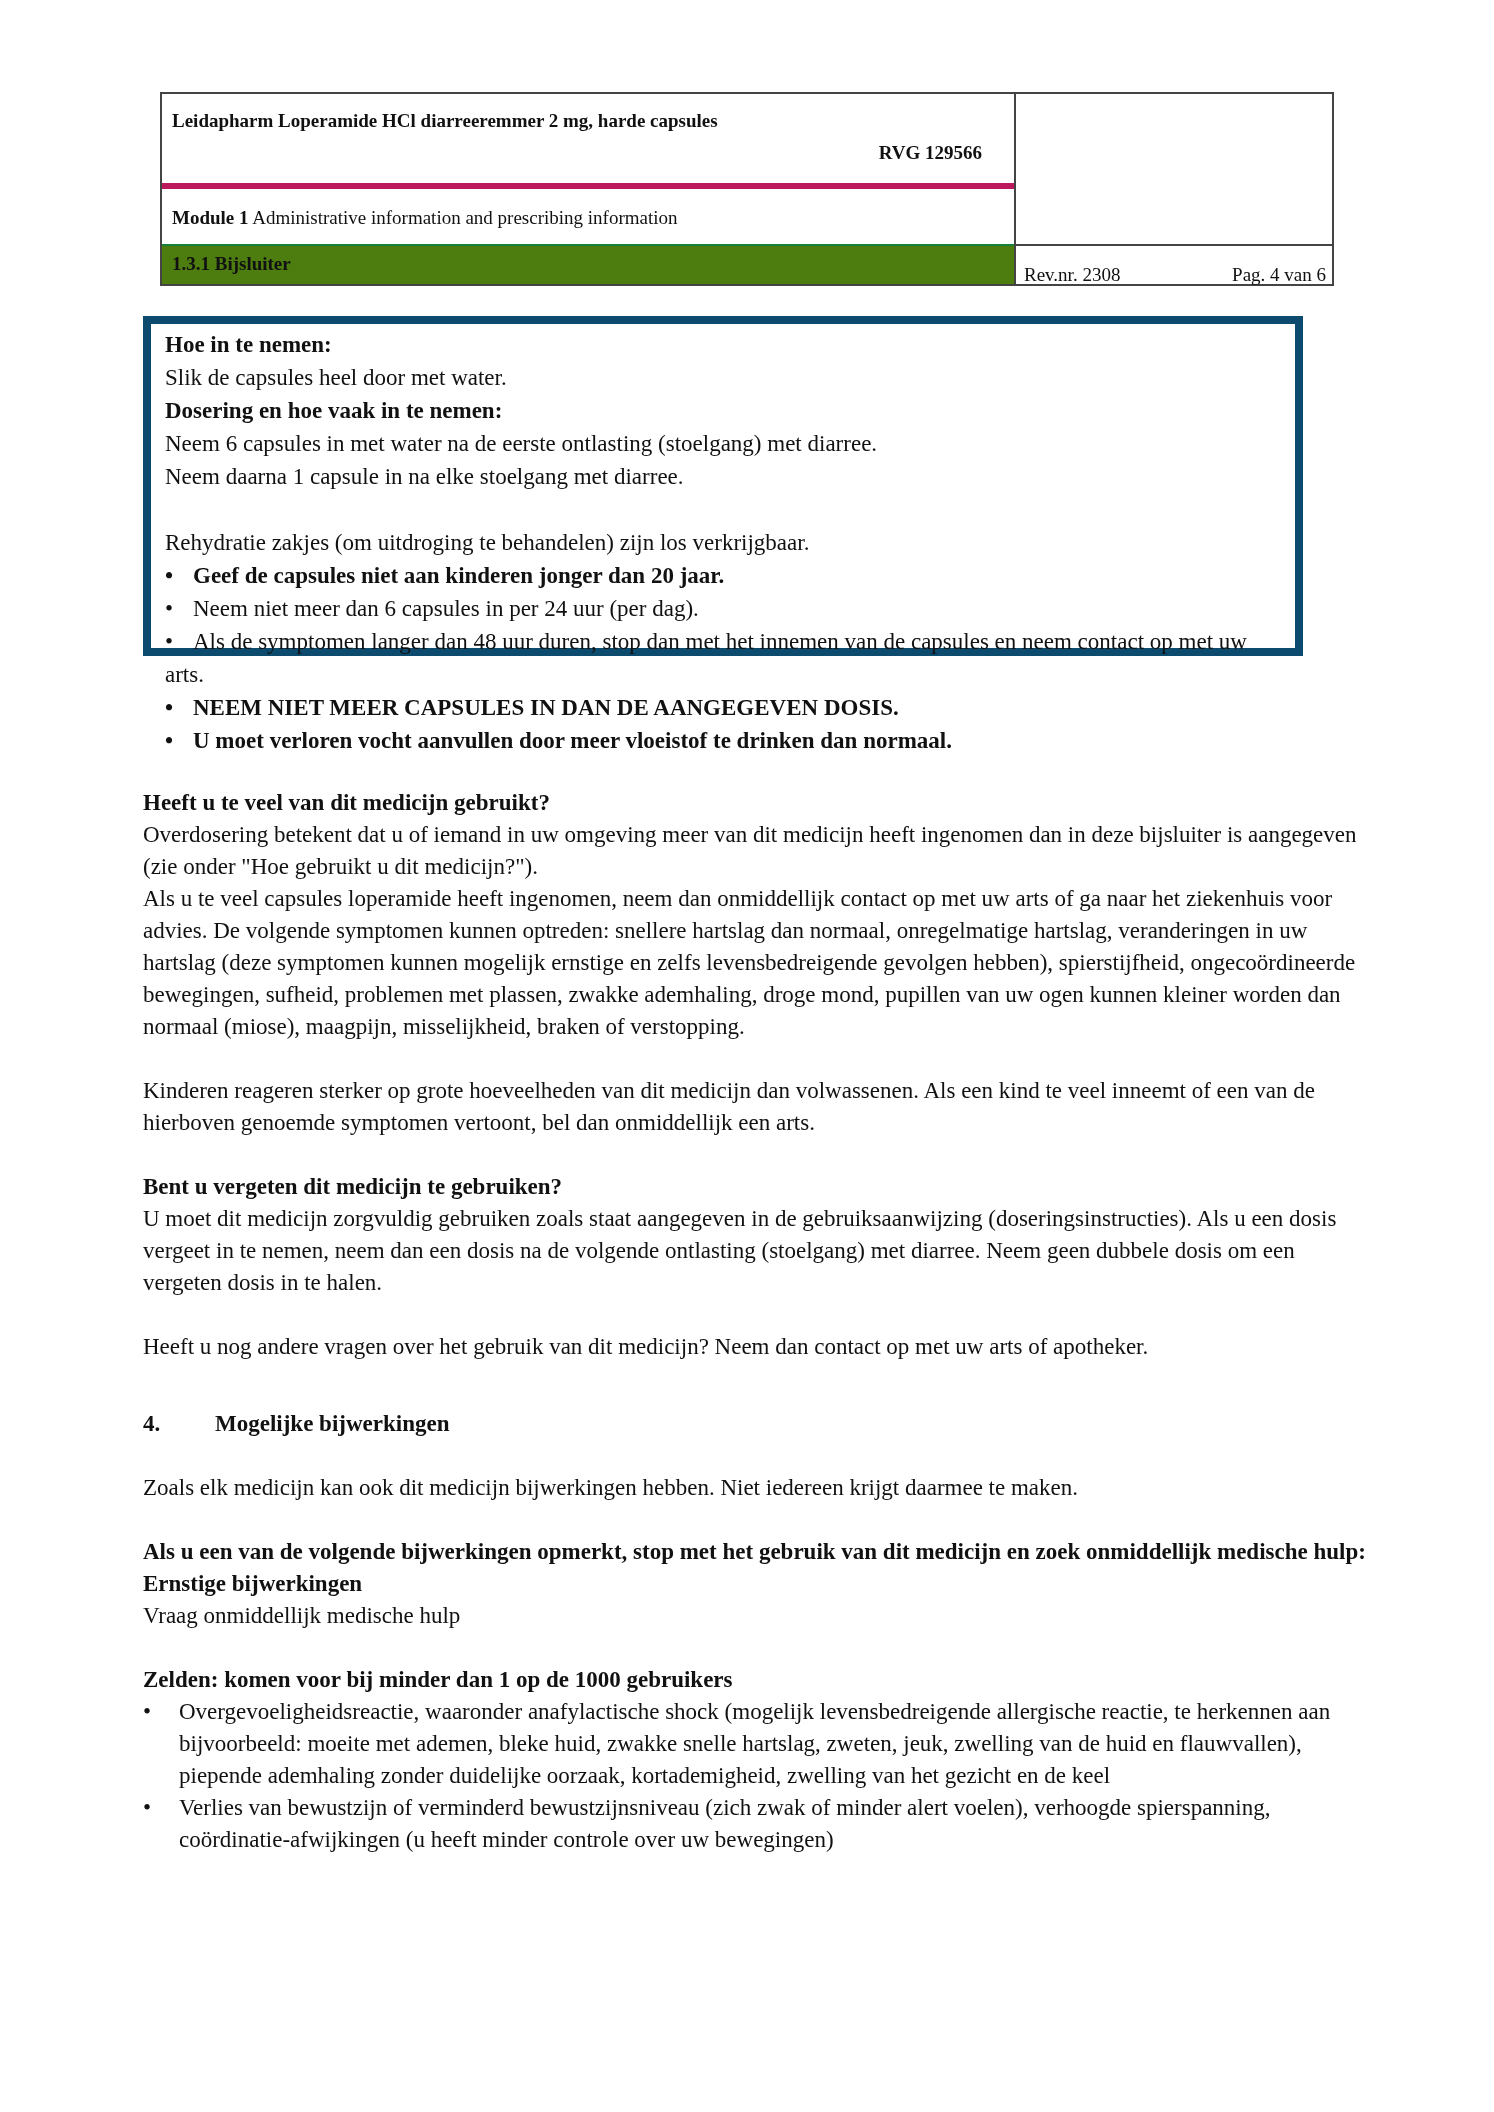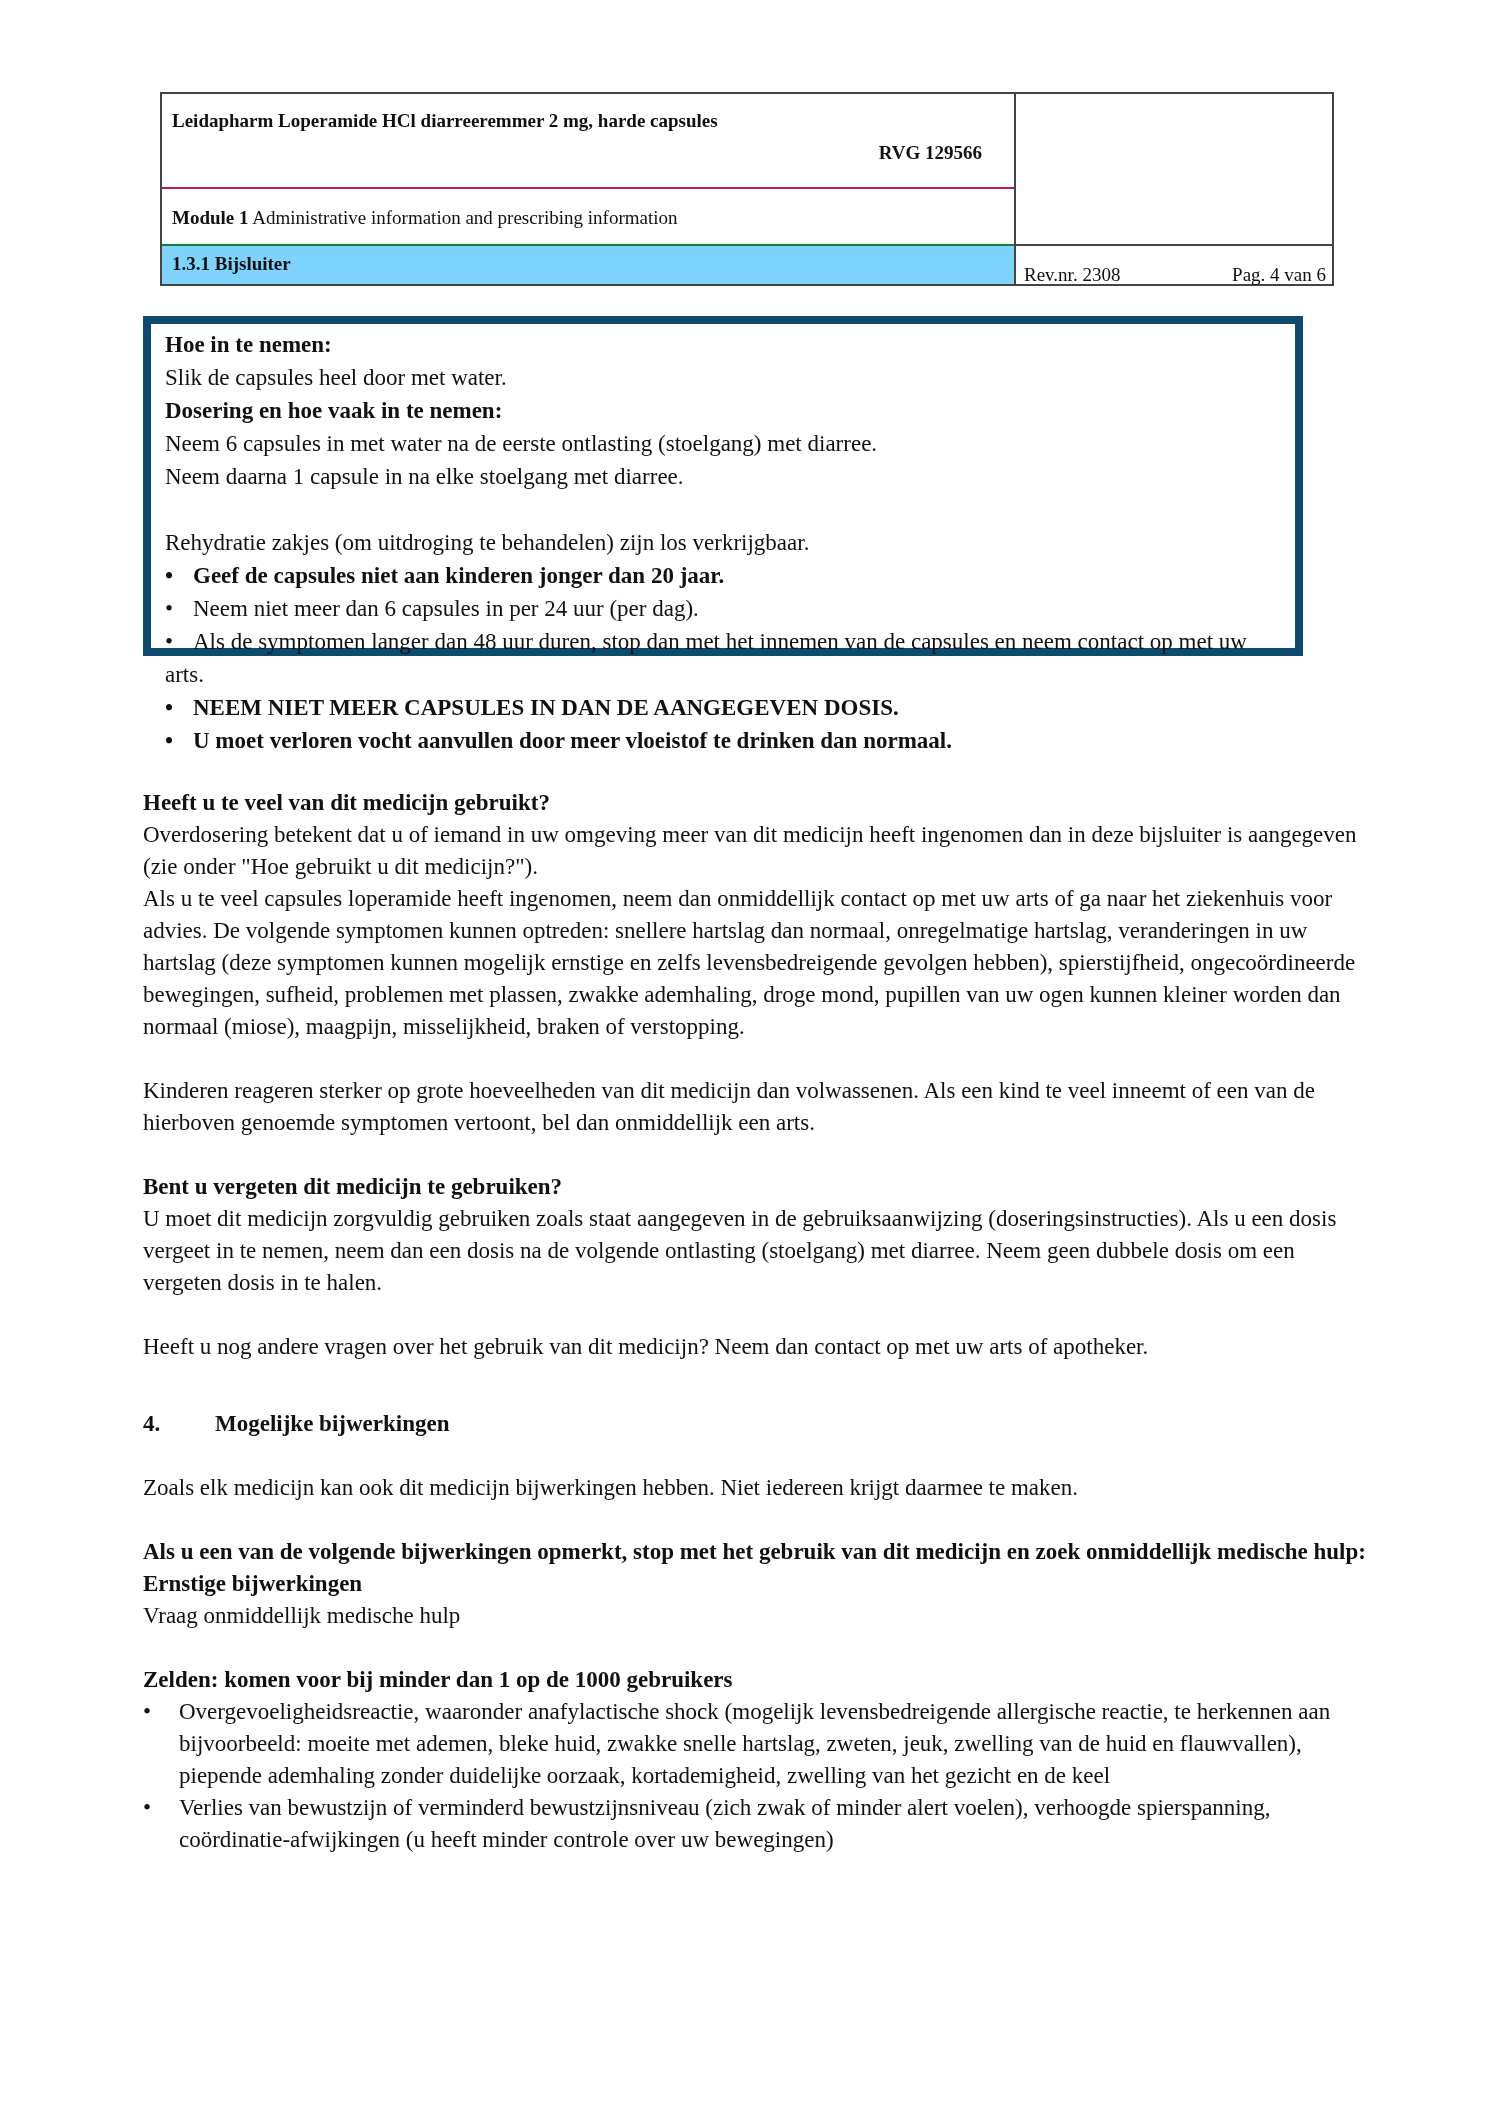--- a/index.html
+++ b/index.html
@@ -7,24 +7,24 @@
     width: 1494px; height: 2112px; position: relative; overflow: hidden;
     font-family: "Liberation Serif", "DejaVu Serif", serif;
     color: #111111;
   }
   
   .hdr {
     position: absolute; left: 160px; top: 92px; width: 1174px; height: 194px;
     border: 2px solid #444; box-sizing: border-box;
   }
   .hdr .divider-v { position: absolute; left: 852px; top: 0; bottom: 0; border-left: 2px solid #444; }
-  .hdr .row1 { position: absolute; left: 0; top: 0; width: 852px; height: 95px; border-bottom: 2px solid #be185d; box-sizing: border-box; }
+  .hdr .row1 { position: absolute; left: 0; top: 0; width: 852px; height: 95px; border-bottom: 6px solid #be185d; box-sizing: border-box; }
   .hdr .row2 { position: absolute; left: 0; top: 95px; width: 852px; height: 57px; border-bottom: 2px solid #15803d; box-sizing: border-box; }
   .hdr .row2r { position: absolute; left: 852px; top: 150px; right: 0; border-top: 2px solid #444; }
-  .hdr .row3 { position: absolute; left: 0; top: 152px; width: 852px; bottom: 0; background: #7dd3fc; }
+  .hdr .row3 { position: absolute; left: 0; top: 152px; width: 852px; bottom: 0; background: #4d7c0f; }
   .hdr .title { position: absolute; left: 10px; top: 16px; font-weight: bold; font-size: 19px; }
   .hdr .rvg { position: absolute; right: 32px; top: 48px; font-weight: bold; font-size: 19px; text-align: right; }
   .hdr .module { position: absolute; left: 10px; top: 18px; font-size: 19px; }
   .hdr .module b { font-weight: bold; }
   .hdr .section { position: absolute; left: 10px; top: 7px; font-weight: bold; font-size: 19px; }
   .hdr .rev { position: absolute; left: 862px; top: 170px; font-size: 19px; }
   .hdr .pag { position: absolute; right: 6px; top: 170px; font-size: 19px; }
 
   
   .box {

